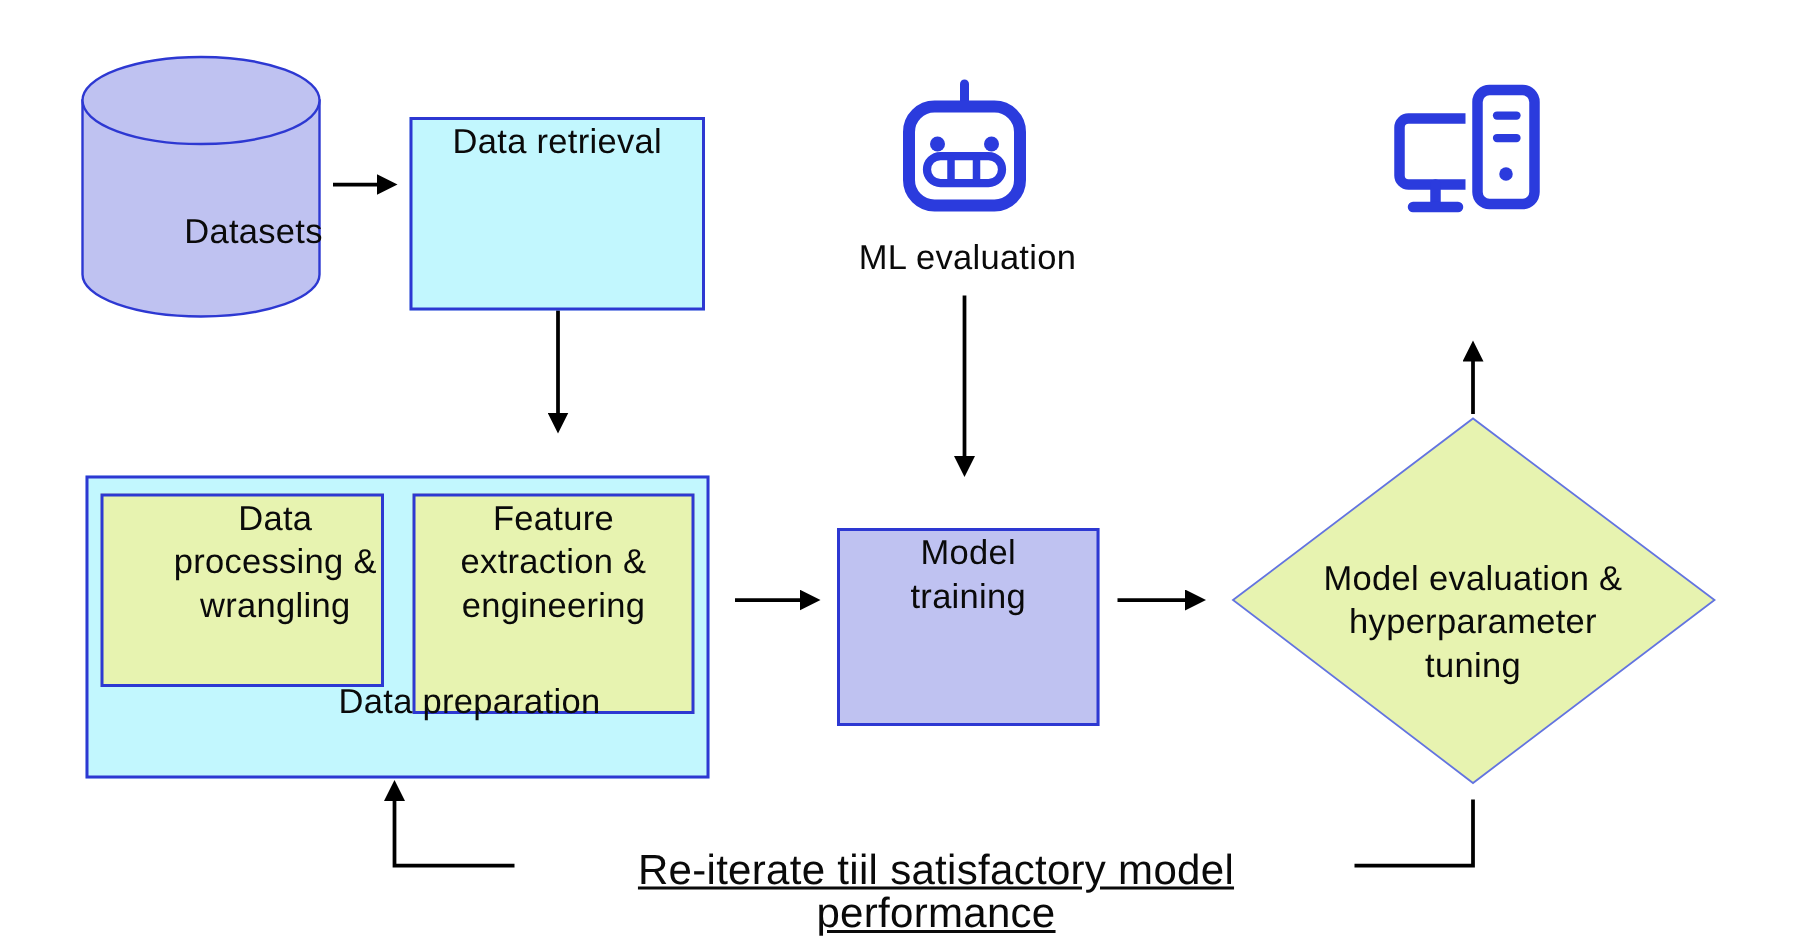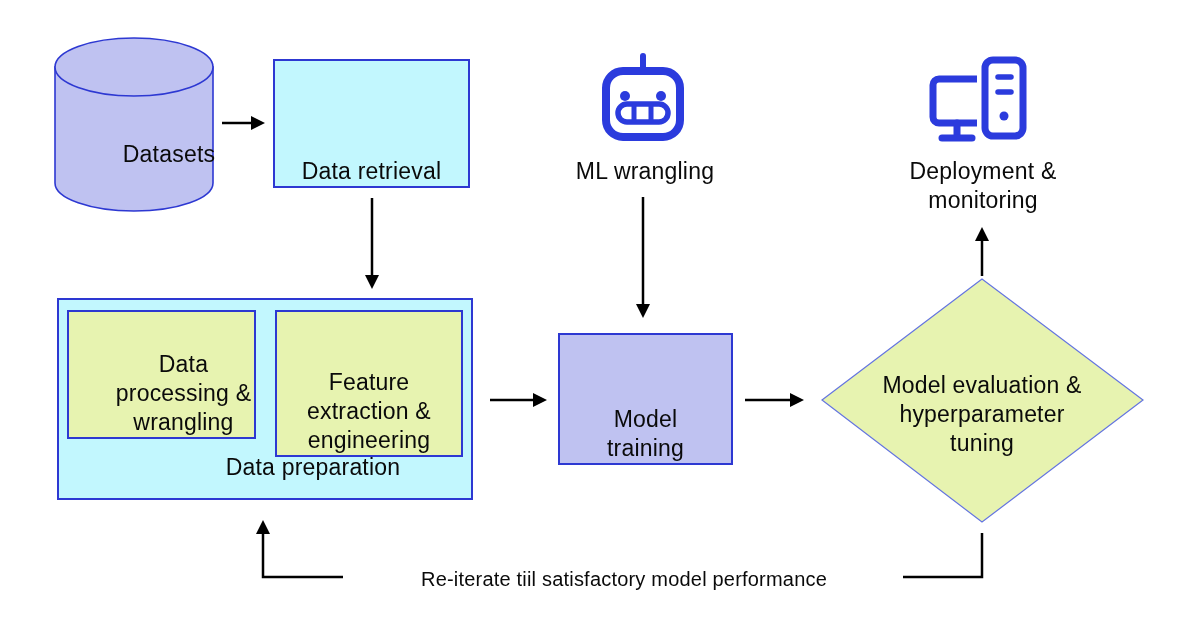--- a/index.html
+++ b/index.html
@@ -20,23 +20,24 @@
   .ah-fill    { fill: var(--arrow-black, #000000); }
   .icon-stroke{ stroke: var(--icon-blue, #2b3bdd); fill: none; stroke-linecap: round; stroke-linejoin: round; }
   .icon-fill  { fill: var(--icon-blue, #2b3bdd); }
   .icon-halo  { fill: #ffffff; }
 
   .box {
     position: absolute;
     box-sizing: border-box;
     border: 2px solid var(--node-border, #2a36cf);
     display: flex;
-    align-items: flex-end;
+    align-items: flex-start;
     justify-content: center;
     text-align: center;
+    margin-top: 19px;
   }
   .cyan-box  { background: var(--cyan-fill, #c2f7fe); }
   .green-box { background: var(--green-fill, #e7f3b0); }
   .lav-box   { background: var(--lavender-fill, #bfc2f1); }
 
   .label {
     position: absolute;
     text-align: center;
     font-size: 23px;
     font-weight: 500;
@@ -44,21 +45,21 @@
     letter-spacing: 0.2px;
   }
   .pre { white-space: pre-line; }
   .node-text {
     font-size: 23px;
     font-weight: 500;
     line-height: 29px;
     letter-spacing: 0.2px;
     white-space: pre-line;
   }
-  .small { font-size: 20px; }
+  .small { font-size: 28px; text-decoration: underline; }
 </style>
 </head>
 <body>
 
 <div class="canvas">
 
   <svg class="layer" width="1200" height="630" viewBox="0 0 1200 630">
     <defs>
       <marker id="ah" markerUnits="userSpaceOnUse" markerWidth="16" markerHeight="14" refX="1" refY="7" orient="auto">
         <path class="ah-fill" d="M0 0 L14 7 L0 14 Z"></path>
@@ -118,29 +119,27 @@
   </div>
 
   <div class="box green-box" style="left:275px; top:310px; width:188px; height:147px;">
     <span class="node-text">Feature
 extraction &amp;
 engineering</span>
   </div>
 
   <div class="label" style="left:57px; top:453px; width:416px;margin-left:48px;">Data preparation</div>
 
-  <div class="label" style="left:545px; top:157px; width:200px;">ML wrangling</div>
+  <div class="label" style="left:545px; top:157px; width:200px;">ML evaluation</div>
 
   <div class="box lav-box" style="left:558px; top:333px; width:175px; height:132px;">
     <span class="node-text">Model
 training</span>
   </div>
 
   <div class="label pre" style="left:867px; top:371px; width:230px;">Model evaluation &amp;
 hyperparameter
 tuning</div>
 
-  <div class="label pre" style="left:883px; top:157px; width:200px;">Deployment &amp;
-monitoring</div>
 
   <div class="label small" style="left:345px; top:565px; width:558px;">Re-iterate tiil satisfactory model performance</div>
 
 </div>
 
 </body></html>

